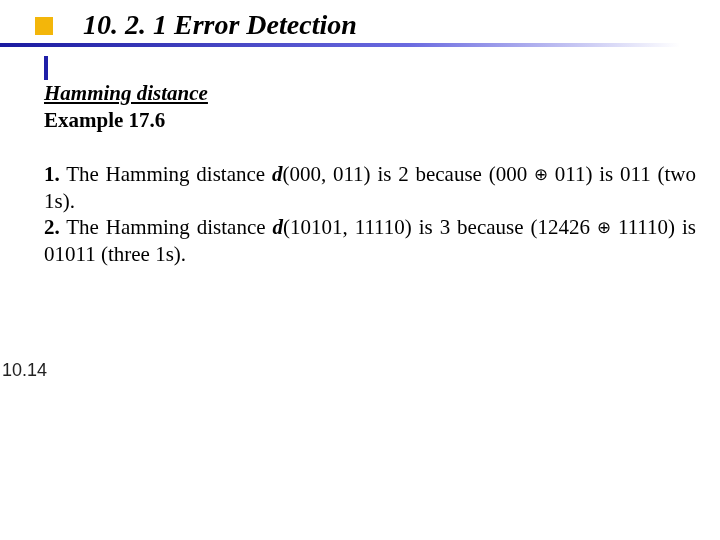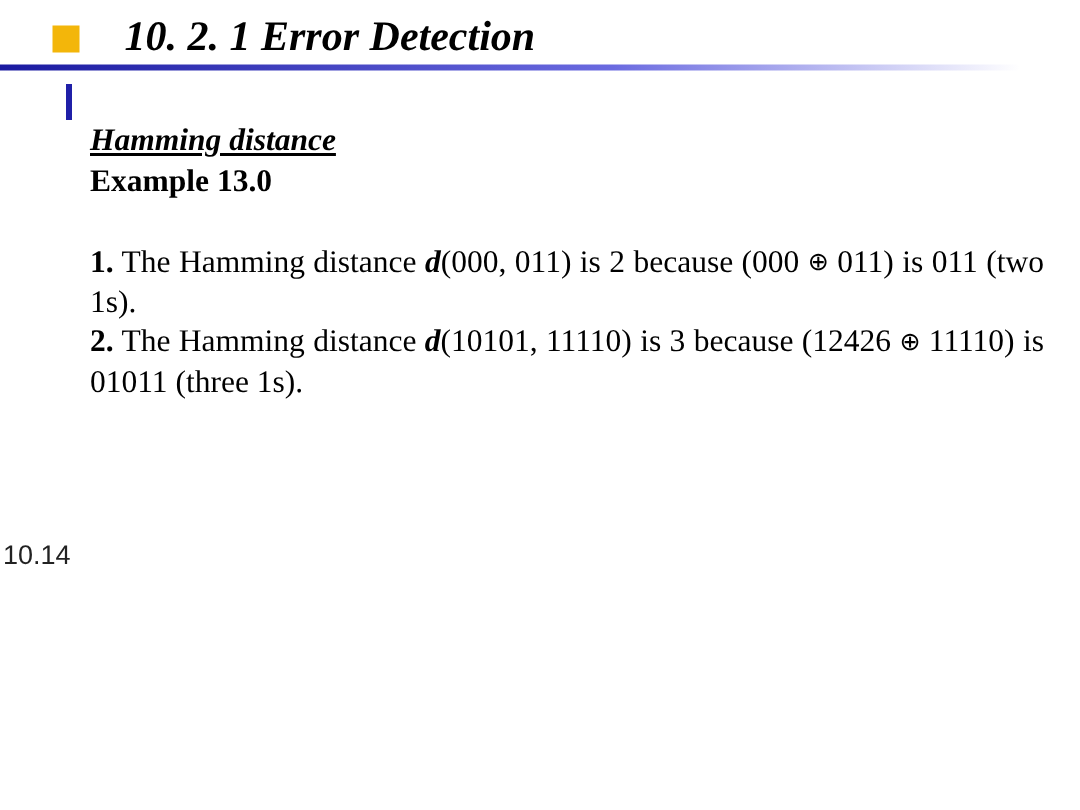--- a/index.html
+++ b/index.html
@@ -58,21 +58,20 @@
     background: #2020a8;
   }
   .body {
     position: absolute;
     left: 44px;
     right: 24px;
     top: 80px;
     font-size: 21px;
     line-height: 1.28;
     text-align: justify;
-    margin-left: 16px;
   }
   .body .subhead {
     font-weight: bold;
     font-style: italic;
     text-decoration: underline;
     display: block;
   }
   .body .example-label {
     font-weight: bold;
     display: block;
@@ -107,21 +106,21 @@
     <div class="heading-row">
       <div class="heading-box"></div>
       <div class="heading-text">10. 2. 1 Error Detection</div>
     </div>
     <div class="heading-underline"></div>
     <div class="heading-tick"></div>
   </div>
 
   <div class="body">
     <span class="subhead">Hamming distance</span>
-    <span class="example-label">Example 13.0</span>
+    <span class="example-label">Example 17.6</span>
     <br>
     <span class="num">1.</span><span> The Hamming distance </span><span class="func">d</span><span>(000, 011) is 2 because (000 </span><span class="oplus">⊕</span><span> 011) is 011 (two 1s).</span><br>
     <span class="num">2.</span><span> The Hamming distance </span><span class="func">d</span><span>(10101, 11110) is 3 because (12426 </span><span class="oplus">⊕</span><span> 11110) is 01011 (three 1s).</span>
   </div>
 
   <div class="page-num">10.14</div>
 
 </div>
 
 </body></html>

